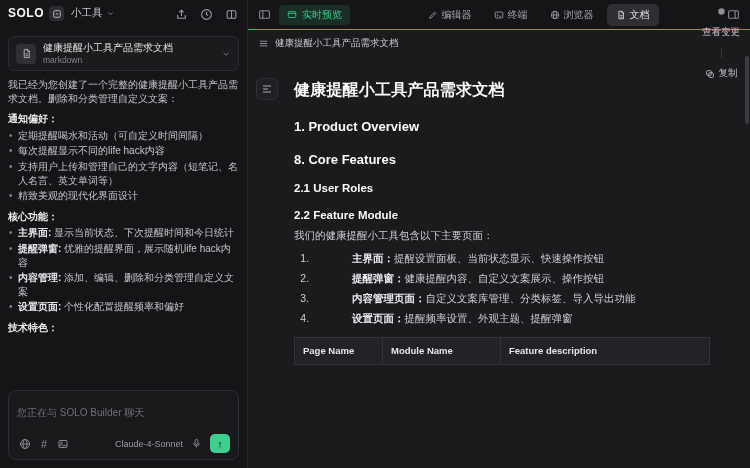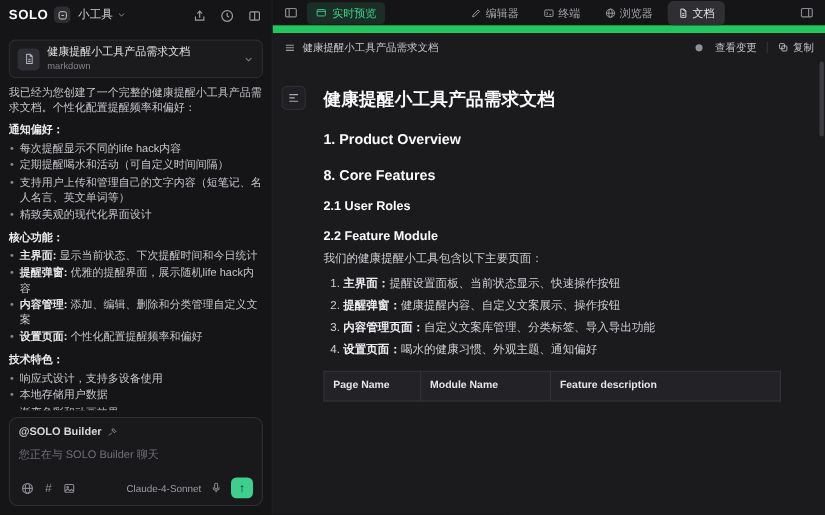--- a/index.html
+++ b/index.html
@@ -48,50 +48,50 @@
   .hash-glyph { font-size:11px; color:#8a8a92; cursor:pointer; }
   .model-label { margin-left:auto; font-size:9px; color:#9b9ba3; cursor:pointer; }
   .mic-btn { color:#8a8a92; cursor:pointer; }
   .send-btn { width:20px; height:19px; border-radius:5px; background:#3ecf8e; color:#0c2218;
     display:flex; align-items:center; justify-content:center; font-weight:bold; font-size:11px;
     cursor:pointer; border:none; font-family:inherit; }
 
   
   .main { flex:1; display:flex; flex-direction:column; position:relative; background:#1b1b1e; min-width:0; }
   .tabbar { height:30px; flex:none; background:#151517; display:flex; align-items:center;
-    padding:0 10px; gap:8px; border-bottom:7px solid #22c55e; }
+    padding:0 10px; gap:8px; border-bottom:1px solid #22c55e; }
   .collapse-btn { color:#8a8a92; cursor:pointer; }
   .pill { display:inline-flex; align-items:center; gap:5px; background:rgba(62,207,142,.13);
     color:#3ecf8e; font-size:10px; padding:3px 8px; border-radius:4px; cursor:pointer; }
   .tabs { display:flex; align-items:center; gap:4px; margin-left:auto; }
   .tab { display:inline-flex; align-items:center; gap:4px; font-size:10px; color:#a1a1a8;
     padding:4px 9px; border-radius:5px; cursor:pointer;font-family:Liberation Mono, monospace; }
   .tab.active { background:#2e2e33; color:#e8e8ec; }
   .panel-right-btn { margin-left:auto; color:#8a8a92; cursor:pointer; }
 
   .docbar { height:26px; flex:none; display:flex; align-items:center; padding:0 10px; gap:6px;
     font-size:9.5px; color:#b8b8c0; background:#1b1b1e; }
   .docbar .toc { color:#9b9ba3; cursor:pointer; }
   .filename { color:#c8c8ce; }
-  .docbar-right { margin-left:auto; display:flex; align-items:center; gap:9px; color:#a8a8b0; }
+  .docbar-right { margin-left:auto; display:flex; align-items:center; gap:9px; color:#a8a8b0;flex-direction:column; }
   .vbtn { display:inline-flex; align-items:center; gap:4px; cursor:pointer; font-size:9.5px; color:#c2c2c8; }
   .divider { width:1px; height:10px; background:#36363c; }
   .dot-icon { color:#8f8f97; cursor:pointer; }
 
   .doc-scroll { flex:1; overflow:hidden; position:relative; padding:14px 40px 0 46px; }
   .outline-fab { position:absolute; left:8px; top:22px; width:22px; height:22px; border-radius:5px;
     border:1px solid #2e2e33; background:#202024; color:#a8a8b0; display:flex; align-items:center;
     justify-content:center; cursor:pointer; }
   article { max-width:440px; }
   article h1 { font-size:16px; margin:10px 0 2px; color:#fafafa; letter-spacing:.2px; }
   article h2 { font-size:13px; margin:18px 0 6px; color:#fafafa; }
   article h3 { font-size:11.5px; margin:15px 0 5px; color:#fafafa; }
   article p { font-size:10.5px; line-height:1.75; color:#cfcfd4; margin:5px 0; }
   article ol { font-size:10.5px; line-height:1.9; color:#cfcfd4; padding-left:18px; margin:3px 0; }
-  article ol b { color:#ececf0; }
+  article ol b { color:#ececf0;margin-left:40px; }
   .spec-table { border-collapse:collapse; width:100%; margin-top:8px; font-size:9.5px; }
   .spec-table th, .spec-table td { border:1px solid #333339; padding:6px 8px; text-align:left;
     vertical-align:top; color:#cfcfd4; line-height:1.5; }
   .spec-table th { background:#232327; color:#e6e6ea; font-weight:bold; }
   .col-page { width:88px; } .col-module { width:118px; }
 
   .scrollbar { position:absolute; right:1px; top:32px; bottom:2px; width:4px; }
   .scroll-thumb { width:4px; height:68px; border-radius:2px; background:#3c3c42; margin-top:24px; cursor:grab; }
 </style>
 </head>
@@ -153,60 +153,45 @@
         <div class="doc-card-sub">markdown</div>
       </span>
       <span class="doc-card-chevron">
         <svg width="10" height="10" viewBox="0 0 24 24" fill="none" stroke="currentColor" stroke-width="2.2">
             <path d="M6 9l6 6 6-6"></path>
           </svg>
       </span>
     </div>
 
     <div class="chat">
-      <p class="intro">我已经为您创建了一个完整的健康提醒小工具产品需求文档。个性化配置提醒频率和偏好：</p>
+      <p class="intro">我已经为您创建了一个完整的健康提醒小工具产品需求文档。删除和分类管理自定义文案：</p>
 
       <h4>通知偏好：</h4>
       <ul>
 
-      <li>每次提醒显示不同的life hack内容</li>
-          <li>定期提醒喝水和活动（可自定义时间间隔）</li>
+      <li>定期提醒喝水和活动（可自定义时间间隔）</li>
+          <li>每次提醒显示不同的life hack内容</li>
           <li>支持用户上传和管理自己的文字内容（短笔记、名人名言、英文单词等）</li>
           <li>精致美观的现代化界面设计</li>
         </ul>
 
       <h4>核心功能：</h4>
       <ul>
 
       <li><b>主界面:</b><span> 显示当前状态、下次提醒时间和今日统计</span></li>
           <li><b>提醒弹窗:</b><span> 优雅的提醒界面，展示随机life hack内容</span></li>
           <li><b>内容管理:</b><span> 添加、编辑、删除和分类管理自定义文案</span></li>
           <li><b>设置页面:</b><span> 个性化配置提醒频率和偏好</span></li>
         </ul>
 
       <h4>技术特色：</h4>
-      <ul>
-
-      <li>响应式设计，支持多设备使用</li>
-          <li>本地存储用户数据</li>
-          <li>渐变色彩和动画效果</li>
-        </ul>
 
     </div>
 
     <div class="input-card">
-      <div class="agent-row">
-        <span>@SOLO Builder</span>
-        <span class="tool">
-          <svg width="10" height="10" viewBox="0 0 24 24" fill="none" stroke="currentColor" stroke-width="2">
-              <path d="M5 19l6-6"></path>
-              <path d="M11 7l3-3 6 6-3 3z"></path>
-            </svg>
-        </span>
-      </div>
       <div class="input-placeholder">您正在与 SOLO Builder 聊天</div>
       <div class="input-actions">
         <span class="icon-btn">
           <svg width="12" height="12" viewBox="0 0 24 24" fill="none" stroke="currentColor" stroke-width="2">
               <circle cx="12" cy="12" r="9"></circle>
               <path d="M3 12h18"></path>
               <ellipse cx="12" cy="12" rx="4" ry="9"></ellipse>
             </svg>
         </span>
         <span class="hash-glyph">#</span>
@@ -324,21 +309,21 @@
         <h2>1. Product Overview</h2>
         <h2>8. Core Features</h2>
         <h3>2.1 User Roles</h3>
         <h3>2.2 Feature Module</h3>
         <p>我们的健康提醒小工具包含以下主要页面：</p>
         <ol>
 
         <li><b>主界面：</b><span>提醒设置面板、当前状态显示、快速操作按钮</span></li>
             <li><b>提醒弹窗：</b><span>健康提醒内容、自定义文案展示、操作按钮</span></li>
             <li><b>内容管理页面：</b><span>自定义文案库管理、分类标签、导入导出功能</span></li>
-            <li><b>设置页面：</b><span>喝水的健康习惯、外观主题、通知偏好</span></li>
+            <li><b>设置页面：</b><span>提醒频率设置、外观主题、提醒弹窗</span></li>
           </ol>
         <table class="spec-table">
           <colgroup>
               <col class="col-page">
               <col class="col-module">
               <col>
             </colgroup>
           <thead>
             <tr>
 

